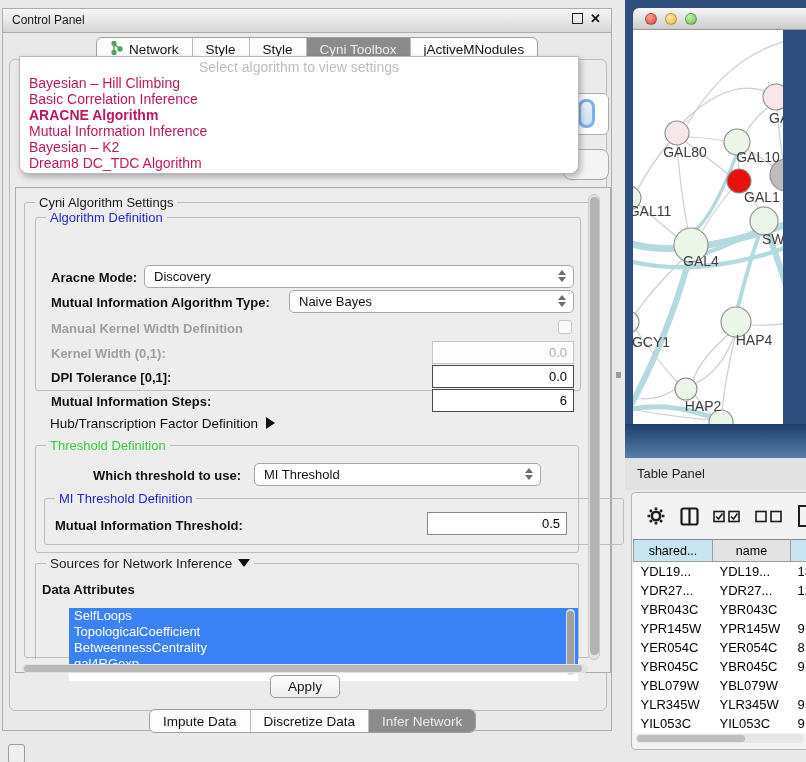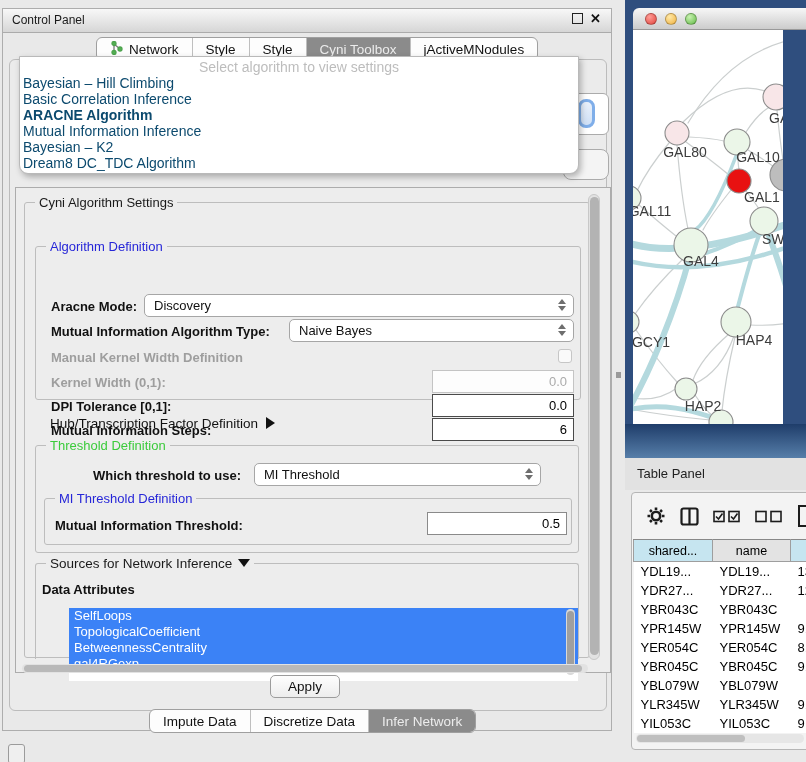--- a/index.html
+++ b/index.html
@@ -25,21 +25,21 @@
   .tab-frame { position:absolute; left:6px; top:50px; width:598px; height:652px; border:1px solid #BCBCBC; border-radius:6px; background:#EBEBEB; }
 
   
   .frag1 { position:absolute; left:566px; top:84px; width:40px; height:42px; background:#FFF; border:1px solid #ABABAB; border-radius:6px; z-index:5; }
   .frag-capsule { position:absolute; left:8px; top:5px; width:17px; height:29px; border-radius:8px; border:3px solid #7FAEE9; background:linear-gradient(#EAF1FB,#CFE0F6); }
   .frag2 { position:absolute; left:560px; top:140px; width:46px; height:31px; background:#F4F4F4; border:1px solid #ABABAB; border-radius:8px; z-index:5; }
 
   
   .dropdown { position:absolute; left:16px; top:47px; width:560px; height:118px; background:#FFFFFF; border:1px solid #B9B9B9; border-radius:0 0 9px 9px; box-shadow:2px 3px 6px rgba(0,0,0,0.28); z-index:40; padding-top:2px; }
   .dropdown .hint { text-align:center; color:#BDBDBD; font-size:14px; height:16px; }
-  .dropdown .dd-item { font-size:14px; color:#0c4a6e; height:16px; line-height:16px; padding-left:3px; white-space:nowrap; }
+  .dropdown .dd-item { font-size:14px; color:#be185d; height:16px; line-height:16px; padding-left:9px; white-space:nowrap; }
   .dropdown .dd-item.bold { font-weight:bold; }
 
   
   .settings-outer { position:absolute; left:12px; top:178px; width:596px; height:486px; background:#EDEDED; border:1px solid #ACACAC; }
 
   .groupbox { position:absolute; border:1px solid #BDBDBD; border-radius:3px; }
   .groupbox > .gtitle { position:absolute; top:-8px; left:10px; background:#EDEDED; padding:0 4px; font-size:13px; white-space:nowrap; }
   .gtitle.blue { color:#2626D8; }
   .gtitle.green { color:#3BCB3B; }
   .gtitle.black { color:#1A1A1A; }
@@ -156,21 +156,21 @@
         <div class="dd-item">Bayesian – K2</div>
         <div class="dd-item">Dream8 DC_TDC Algorithm</div>
       </div>
   </div>
 
   <div class="settings-outer">
 
     <div class="groupbox" style="left:8px; top:14px; width:566px; height:456px; background:#EDEDED;">
       <span class="gtitle black">Cyni Algorithm Settings</span>
 
-      <div class="groupbox" style="left:10px; top:43px; width:546px; height:154px;">
+      <div class="groupbox" style="left:10px; top:14px; width:546px; height:174px;">
         <span class="gtitle blue" style="background:#EDEDED;">Algorithm Definition</span>
 
         <span class="lbl" style="left:15px; top:52px;">Aracne Mode:</span>
         <div class="combo" style="left:108px; top:47px; width:430px;">
           <span>Discovery</span>
           <span class="stepper">
               <span class="up"></span>
               <span class="dn"></span>
             </span>
         </div>
@@ -206,21 +206,21 @@
 
         <span class="lbl" style="left:57px; top:22px;">Which threshold to use:</span>
         <div class="combo" style="left:218px; top:17px; width:287px;">
           <span>MI Threshold</span>
           <span class="stepper">
               <span class="up"></span>
               <span class="dn"></span>
             </span>
         </div>
 
-        <div class="groupbox" style="left:8px; top:52px; width:528px; height:47px;">
+        <div class="groupbox" style="left:8px; top:52px; width:580px; height:47px;">
           <span class="gtitle blue">MI Threshold Definition</span>
           <span class="lbl" style="left:10px; top:19px;">Mutual Information Threshold:</span>
           <input class="field" style="left: 382px; top: 13px; width: 140px; border: 1px solid rgb(138, 138, 138);" value="0.5">
         </div>
       </div>
 
       <div class="groupbox" style="left:10px; top:360px; width:544px; height:96px; border-bottom:none; border-radius:3px 3px 0 0;">
         <span class="gtitle black" style="font-size:13.5px;">
           <span>Sources for Network Inference</span><span class="arrow-down"></span>
         </span>

